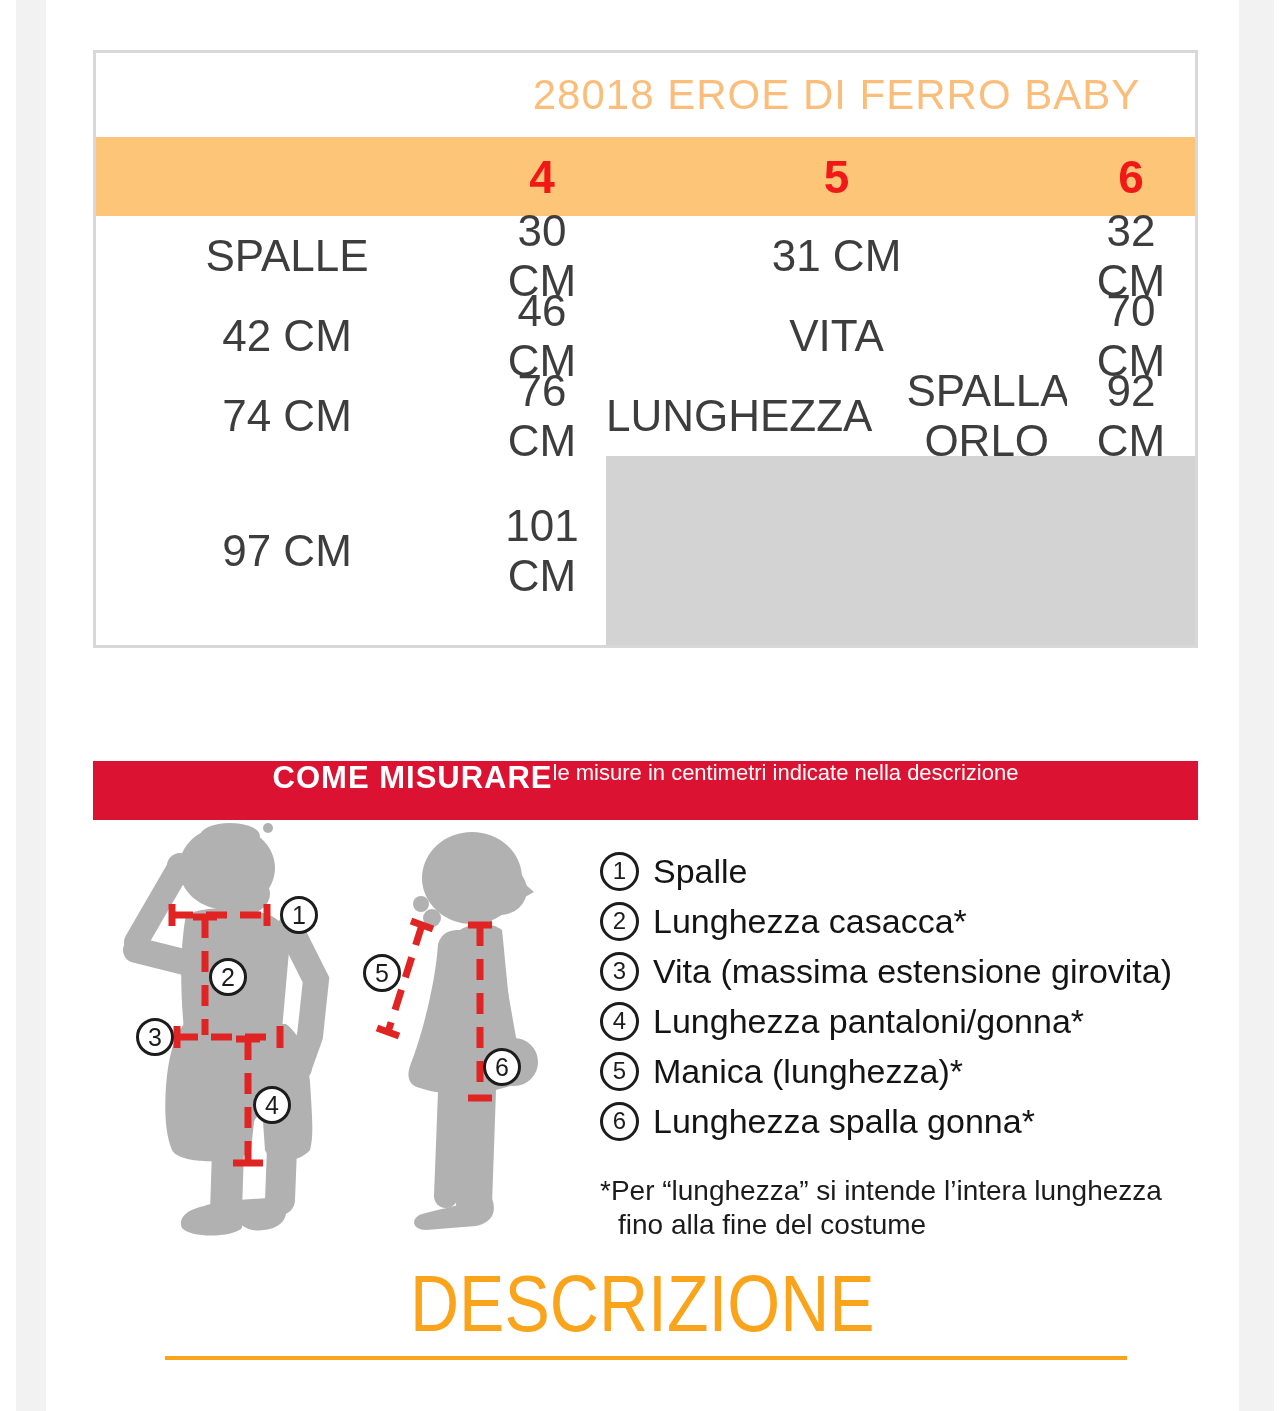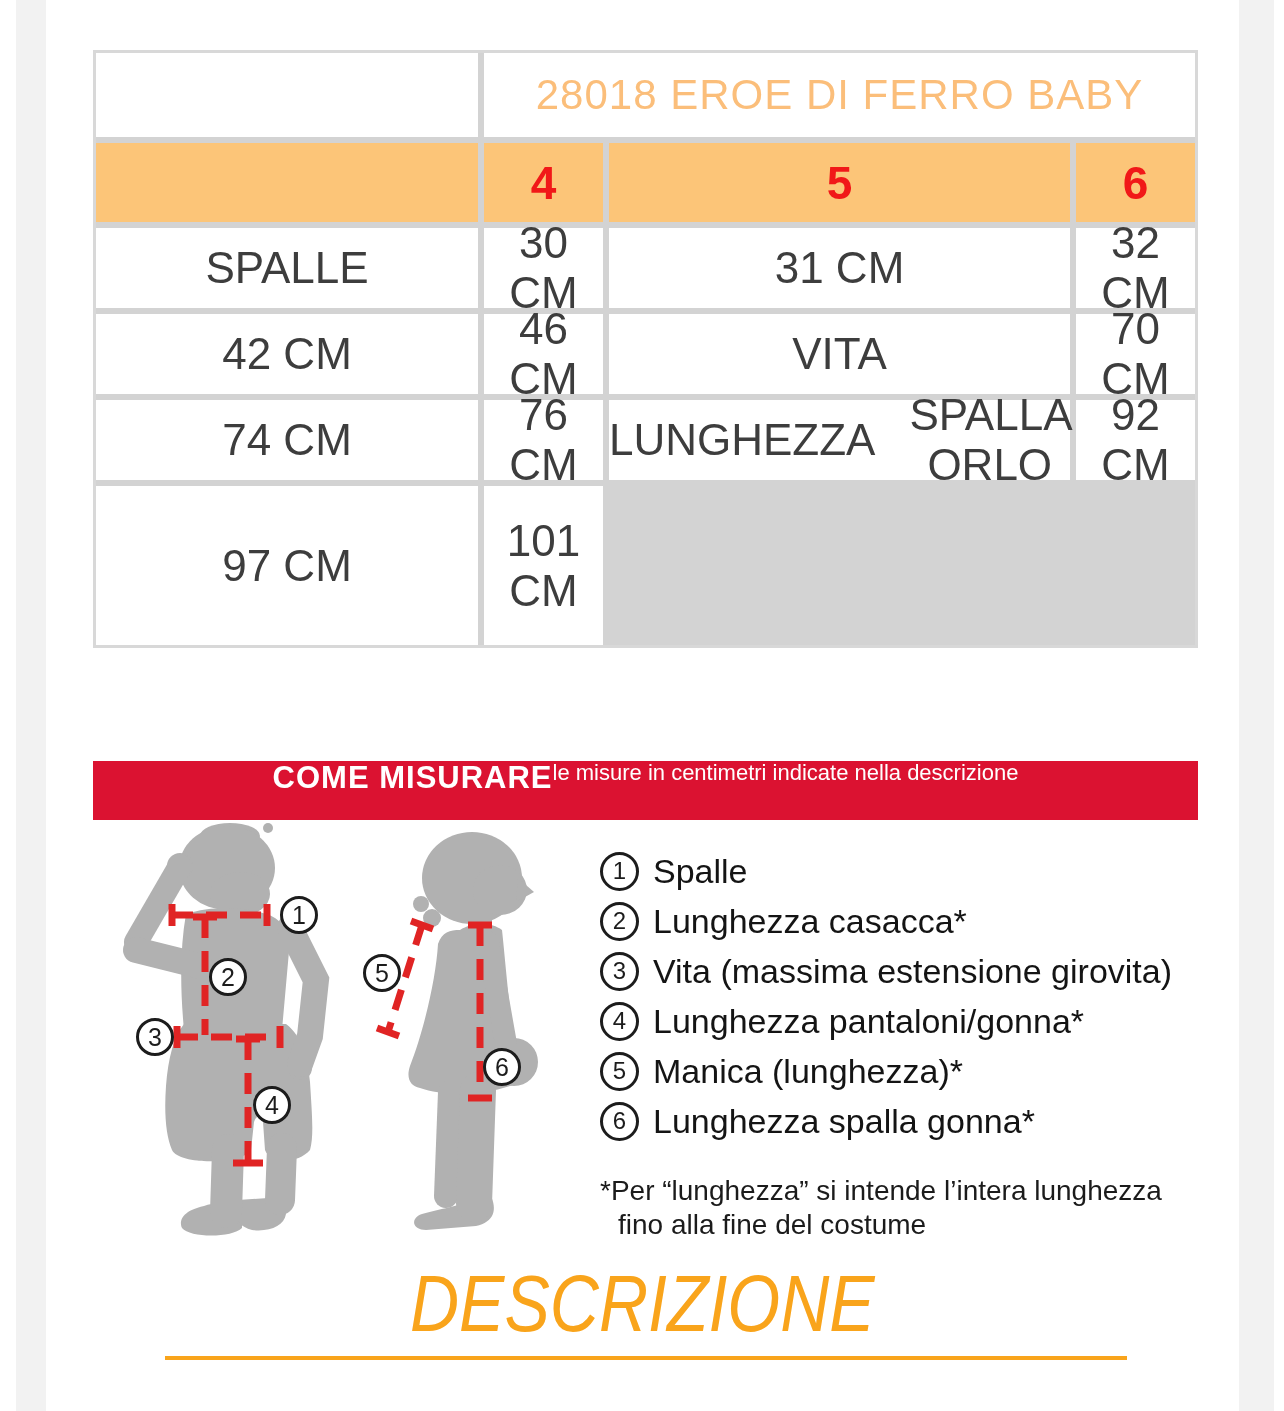--- a/index.html
+++ b/index.html
@@ -9,21 +9,21 @@
   }
   .side-strip { position:absolute; top:0; height:100%; background:#f2f2f2; }
   .side-strip.left { left:16px; width:30px; }
   .side-strip.right { left:1239px; width:35px; }
 
   
   .size-table {
     position:absolute; left:93px; top:50px; width:1105px; height:598px;
     display:grid; grid-template-columns:382px 1fr 1fr 1fr;
     grid-template-rows:84px 79px 80px 80px 80px 1fr;
-    gap:6px; background:#d3d3d3; border:3px solid #d8d8d8; box-sizing:border-box;
+    gap:0; background:#d3d3d3; border:3px solid #d8d8d8; box-sizing:border-box;
   }
   .cell {
     background:#ffffff; display:flex; align-items:center; justify-content:center;
     font-size:44px; color:#3d3d3d; text-align:center;
   }
   .cell.orange { background:#fcc578; }
   .cell.title-cell { grid-column:2 / 5; font-size:42px; color:#fbbe7a; letter-spacing:1px; }
   .cell.size-num { font-size:46px; font-weight:bold; color:#f11818; }
   .two-line { display:flex; flex-direction:row; gap:34px;align-items:center; }
 
@@ -51,21 +51,21 @@
     font-size:24px; color:#1c1c1c; flex:none; box-sizing:content-box;
   }
   .legend-label { font-size:34px; color:#141414; white-space:nowrap; }
 
   .footnote { position:absolute; left:600px; top:1166px; font-size:28px; color:#1b1b1b; line-height:34px;margin-top:8px; }
   .footnote .line2 { padding-left:18px; }
 
   
   .description-heading {
     position:absolute; left:45px; top:1258px; width:1194px; text-align:center;
-    font-size:80px; color:#f9a41b; font-weight:normal;font-style:italic;
+    font-size:80px; color:#f9a41b; font-weight:normal;
   }
   .description-heading .squeeze { display:inline-block; transform:scaleX(0.85); transform-origin:center; letter-spacing:0px; }
   .description-underline {
     position:absolute; left:165px; top:1356px; width:962px; height:4px; background:#f9a41b;
   }
 </style>
 </head>
 <body>
 
 <div class="screen">

